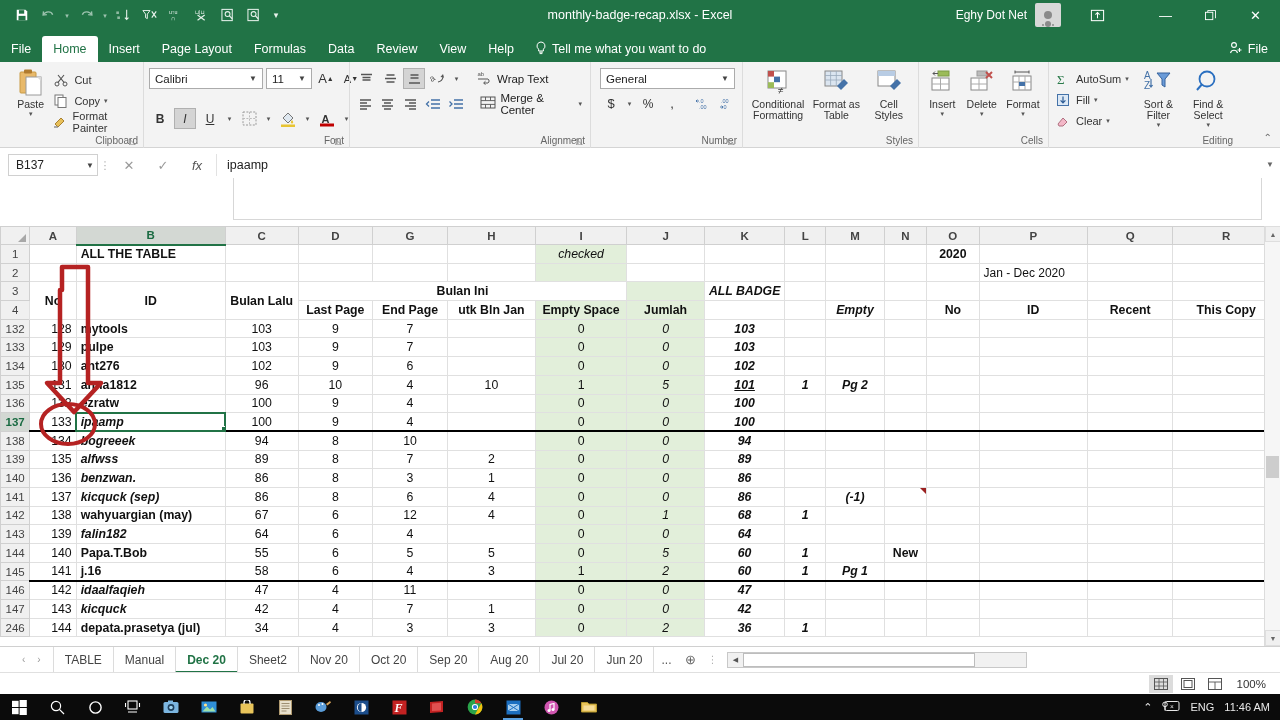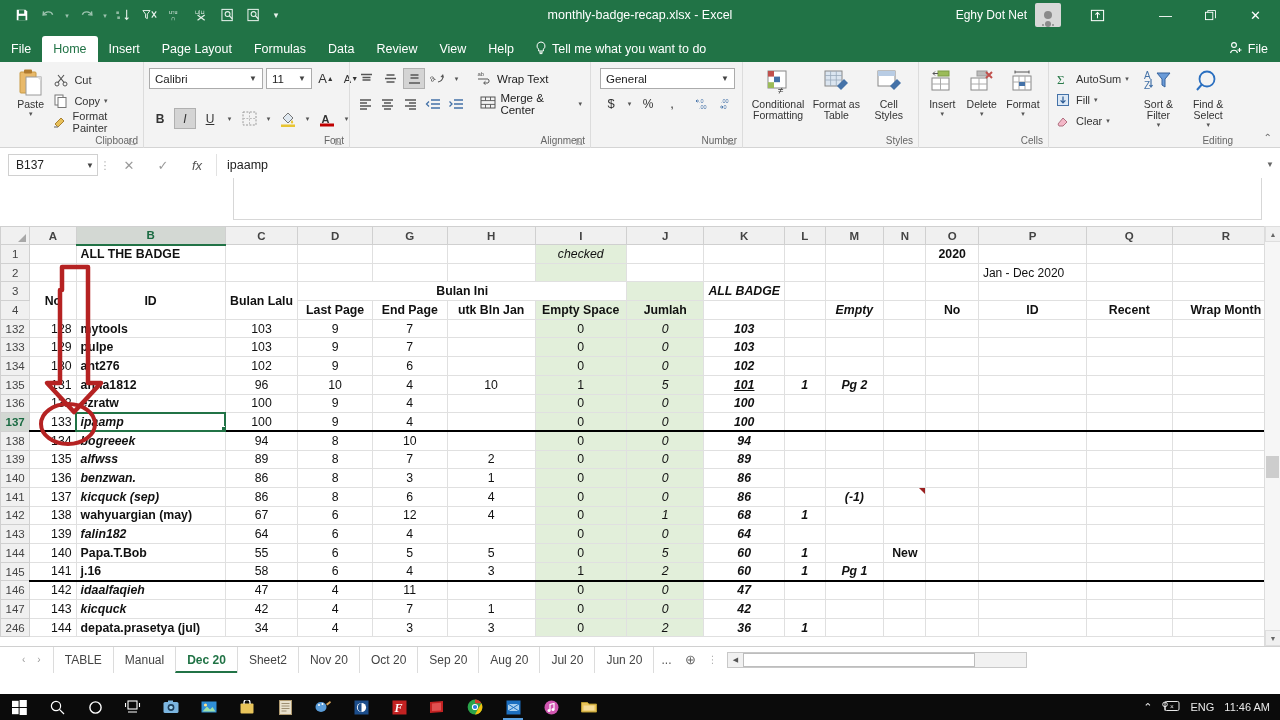--- a/index.html
+++ b/index.html
@@ -790,21 +790,21 @@
           <th class="colhdr" style="width:110px">P</th>
           <th class="colhdr" style="width:89px">Q</th>
           <th class="colhdr" style="width:110px">R</th>
         </tr>
       </thead>
       <tbody>
 
         <tr>
           <td class="rowhdr">1</td>
           <td class="cell"></td>
-          <td class="cell b c-left">ALL THE BADGE</td>
+          <td class="cell b c-left">ALL THE TABLE</td>
           <td class="cell"></td>
           <td class="cell"></td>
           <td class="cell"></td>
           <td class="cell"></td>
           <td class="cell i c-center green-fill">checked</td>
           <td class="cell"></td>
           <td class="cell"></td>
           <td class="cell"></td>
           <td class="cell"></td>
           <td class="cell"></td>
@@ -858,21 +858,21 @@
           <td class="cell b c-center">utk Bln Jan</td>
           <td class="cell b c-center green-fill">Empty Space</td>
           <td class="cell b c-center green-fill">Jumlah</td>
           <td class="cell"></td>
           <td class="cell"></td>
           <td class="cell b i c-center">Empty</td>
           <td class="cell"></td>
           <td class="cell b c-center">No</td>
           <td class="cell b c-center">ID</td>
           <td class="cell b c-center">Recent</td>
-          <td class="cell b c-center">Wrap Month</td>
+          <td class="cell b c-center">This Copy</td>
         </tr>
       </tbody>
       <tbody id="data-body">
           <tr>
             <td class="rowhdr">132</td>
             <td class="cell c-right" style="width: 48px;">128</td>
             <td class="cell c-left b" style="width: 151px;">mytools</td>
             <td class="cell c-center" style="width: 73px;">103</td>
             <td class="cell c-center" style="width: 75px;">9</td>
             <td class="cell c-center" style="width: 76px;">7</td>
@@ -1221,20 +1221,43 @@
     <div class="addsheet">⊕</div>
     <div class="tab-dots">⋮</div>
     <div class="hscroll">
       <span class="hs-arrow">◀</span>
       <div class="hs-track">
         <div class="hs-thumb"></div>
       </div>
     </div>
   </div>
 
+  <div class="statusbar">
+    <div class="view-btns">
+      <div class="vbtn on">
+        <svg width="14" height="12" viewBox="0 0 14 12">
+            <rect x="0.5" y="0.5" width="13" height="11" fill="none" stroke="#555"></rect>
+            <path d="M0.5 4 h13 M0.5 8 h13 M5 0.5 v11 M9.5 0.5 v11" stroke="#555" stroke-width="0.8"></path>
+          </svg>
+      </div>
+      <div class="vbtn">
+        <svg width="14" height="12" viewBox="0 0 14 12">
+            <rect x="0.5" y="0.5" width="13" height="11" fill="none" stroke="#555"></rect>
+            <rect x="3" y="2.5" width="8" height="7" fill="none" stroke="#555"></rect>
+          </svg>
+      </div>
+      <div class="vbtn">
+        <svg width="14" height="12" viewBox="0 0 14 12">
+            <rect x="0.5" y="0.5" width="13" height="11" fill="none" stroke="#555"></rect>
+            <path d="M0.5 4 h13 M7 4 v7.5" stroke="#555" stroke-width="0.9"></path>
+          </svg>
+      </div>
+    </div>
+    <div class="zoomlvl">100%</div>
+  </div>
 
   <div class="taskbar">
     <div class="tb-icon">
       <svg width="15" height="15" viewBox="0 0 15 15">
           <rect x="0" y="0.8" width="6.6" height="6.2" fill="#fff"></rect>
           <rect x="7.6" y="0" width="7.2" height="7" fill="#fff"></rect>
           <rect x="0" y="8" width="6.6" height="6.2" fill="#fff"></rect>
           <rect x="7.6" y="8" width="7.2" height="7" fill="#fff"></rect>
         </svg>
     </div>

